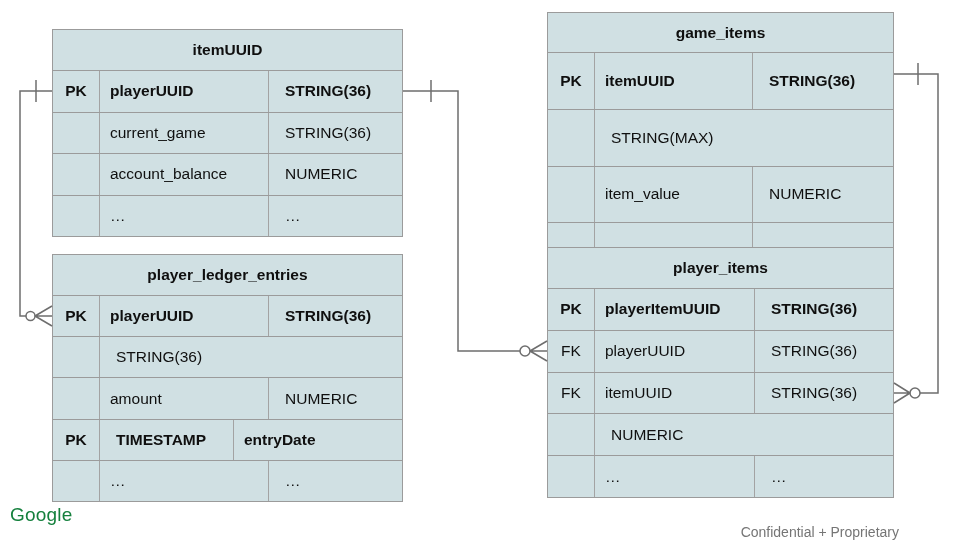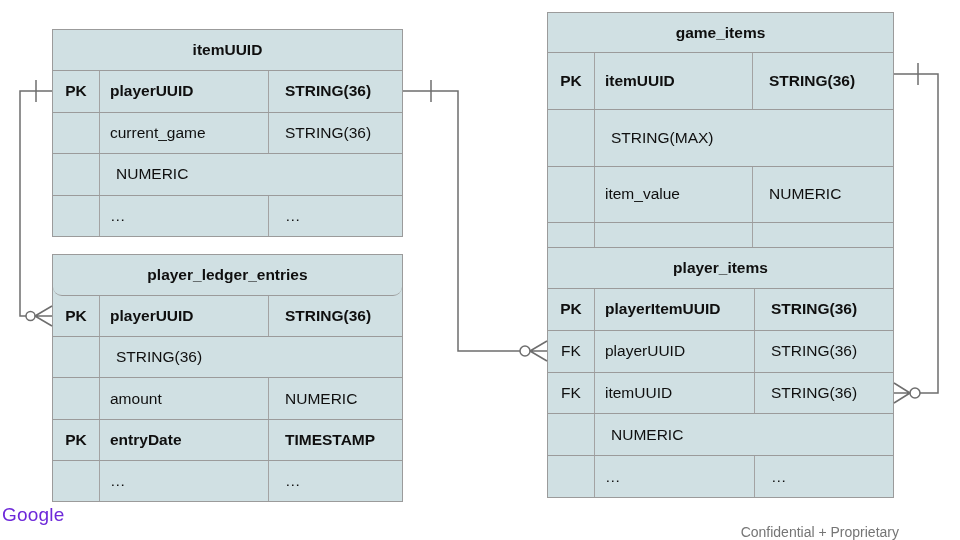--- a/index.html
+++ b/index.html
@@ -42,21 +42,21 @@
   .c.key  { justify-content: center; flex: 0 0 auto; }
   .c.name { padding-left: 10px; flex: 0 0 auto; }
   .c.type { padding-left: 16px; flex: 1 1 auto; }
 
   #tbl-players { left: 52px; top: 29px;  width: 351px; height: 208px; }
   #tbl-players .t-title { height: 41px; }
   #tbl-players .c.key  { width: 46px; }
   #tbl-players .c.name { width: 169px; }
 
   #tbl-ledger  { left: 52px; top: 254px; width: 351px; height: 248px; }
-  #tbl-ledger .t-title { height: 41px; border-radius: 9px; }
+  #tbl-ledger .t-title { height: 41px; }
   #tbl-ledger .c.key  { width: 46px; }
   #tbl-ledger .c.name { width: 169px; }
 
   #tbl-gameitems { left: 547px; top: 12px; width: 347px; height: 268px; }
   #tbl-gameitems .t-title { height: 40px; }
   #tbl-gameitems .c.key  { width: 46px; }
   #tbl-gameitems .c.name { width: 158px; }
 
   #tbl-playeritems { left: 547px; top: 247px; width: 347px; height: 251px; }
   #tbl-playeritems .t-title { height: 41px; }
@@ -70,22 +70,22 @@
   }
   svg.connectors path, svg.connectors line {
     stroke: #6e6e6e; stroke-width: 1.5; fill: none;
   }
   svg.connectors circle {
     stroke: #6e6e6e; stroke-width: 1.5; fill: #ffffff;
   }
 
   
   .google-logo {
-    position: absolute; left: 2px; top: 504px;
-    font-size: 19px; color: #6d28d9; letter-spacing: 0.2px;
+    position: absolute; left: 10px; top: 504px;
+    font-size: 19px; color: #15803d; letter-spacing: 0.2px;
   }
   .confidential {
     position: absolute; right: 61px; top: 524px;
     font-size: 14px; color: #757575;
   }
 </style>
 </head>
 <body>
 
 <div class="slide">
@@ -97,20 +97,21 @@
       <div class="c name">playerUUID</div>
       <div class="c type">STRING(36)</div>
     </div>
     <div class="t-row">
       <div class="c key"></div>
       <div class="c name">current_game</div>
       <div class="c type">STRING(36)</div>
     </div>
     <div class="t-row">
       <div class="c key"></div>
+      <div class="c name">account_balance</div>
       <div class="c type">NUMERIC</div>
     </div>
     <div class="t-row">
       <div class="c key"></div>
       <div class="c name">…</div>
       <div class="c type">…</div>
     </div>
   </div>
 
   <div class="etable" id="tbl-ledger">
@@ -124,22 +125,22 @@
       <div class="c key"></div>
       <div class="c type">STRING(36)</div>
     </div>
     <div class="t-row">
       <div class="c key"></div>
       <div class="c name">amount</div>
       <div class="c type">NUMERIC</div>
     </div>
     <div class="t-row bold">
       <div class="c key">PK</div>
+      <div class="c type">TIMESTAMP</div>
       <div class="c name">entryDate</div>
-      <div class="c type">TIMESTAMP</div>
     </div>
     <div class="t-row">
       <div class="c key"></div>
       <div class="c name">…</div>
       <div class="c type">…</div>
     </div>
   </div>
 
   <div class="etable" id="tbl-gameitems">
     <div class="t-title">game_items</div>

